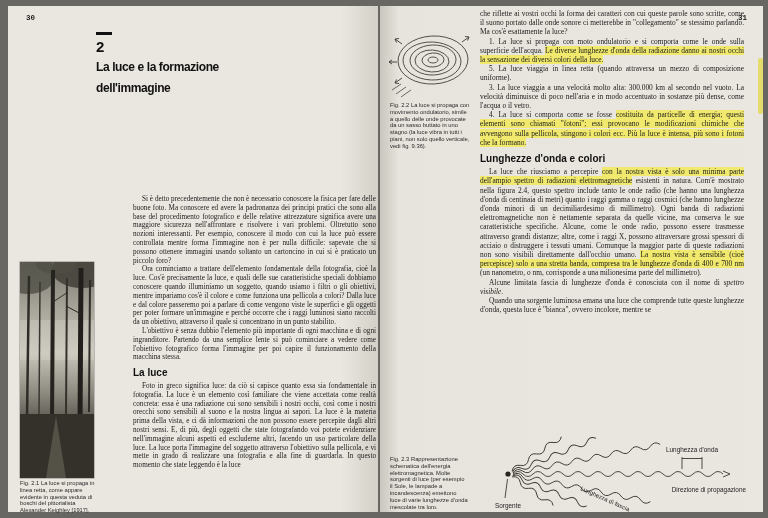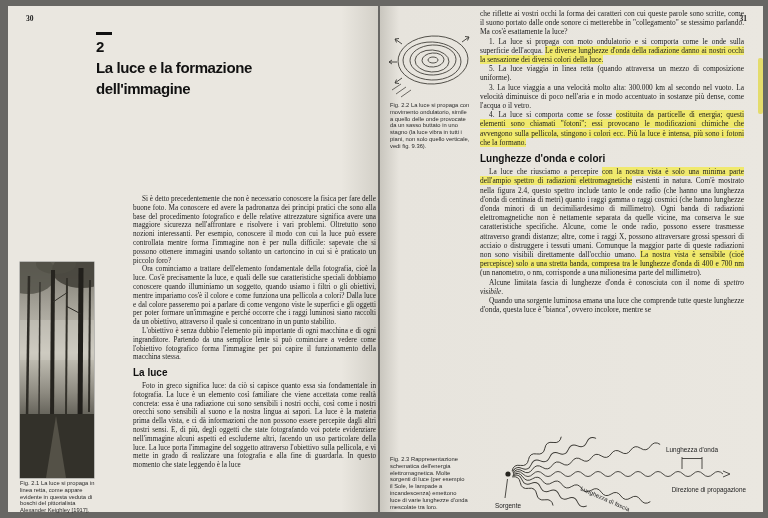--- a/index.html
+++ b/index.html
@@ -3,30 +3,30 @@
 <meta charset="utf-8">
 <style>
   html,body{margin:0;padding:0;background:#686764;}
   #scan{position:relative;width:768px;height:518px;background:#686764;overflow:hidden;
         font-family:"Liberation Serif",serif;}
   .page{position:absolute;top:6px;height:506px;background:#eae7e0;}
   #left-page{left:8px;width:370px;
     background:linear-gradient(to right,#eae7e0 0%,#eae7e0 90%,#d3d0c8 100%);}
   #right-page{left:380px;width:383px;
     background:linear-gradient(to right,#c9c6be 0%,#e7e4dd 5%,#eae7e0 100%);}
-  .pagenum{position:absolute;top:8px;font-family:Liberation Serif, serif;
+  .pagenum{position:absolute;top:8px;font-family:Liberation Mono, monospace;
     font-weight:bold;font-size:7.5px;color:#1b1b1b;}
   #pagenum-left{left:18px;}
   #pagenum-right{right:16px;}
 
   
   #chapter-head{position:absolute;left:88px;top:26px;width:215px;color:#111;}
   #chapter-rule{width:16px;height:2.5px;background:#111;margin-bottom:3px;}
   #chapter-number{font-family:"Liberation Sans",sans-serif;font-weight:bold;font-size:15px;line-height:17px;}
-  #chapter-title{font-family:"Liberation Sans",sans-serif;font-weight:bold;font-size:15px;
+  #chapter-title{font-family:"Liberation Sans",sans-serif;font-weight:bold;font-size:12px;
     line-height:21px;margin:2px 0 0 0;letter-spacing:-0.4px;}
 
   
   .col{position:absolute;color:#1b1b1b;text-align:justify;}
   .col-left{left:125px;top:189px;width:243px;font-size:7.2px;line-height:8.8px;}
   .col-right{left:100px;top:3px;width:264px;font-size:7.4px;line-height:9.2px;}
   .col-para{margin:0;text-indent:9px;}
   .col-para.no-indent{text-indent:0;}
   .col-heading{font-family:"Liberation Sans",sans-serif;font-weight:bold;font-size:10px;
     margin:7px 0 4px 0;text-indent:0;text-align:left;color:#111;}

